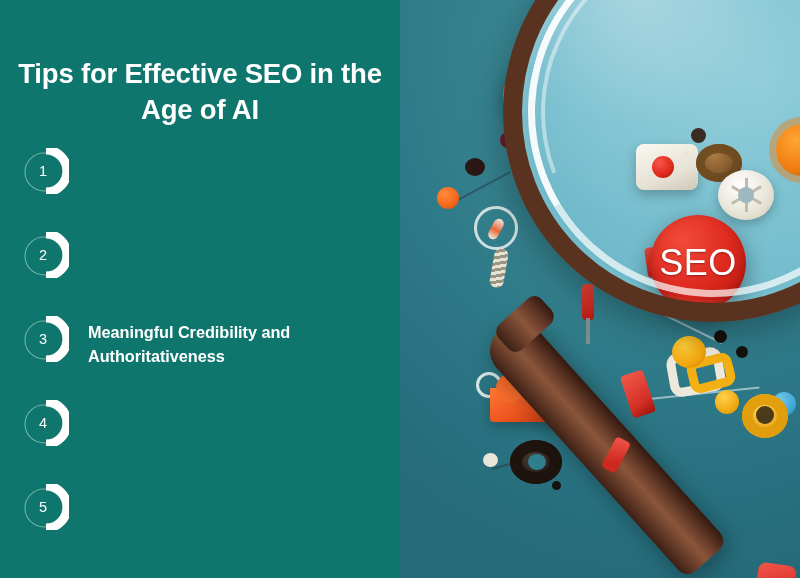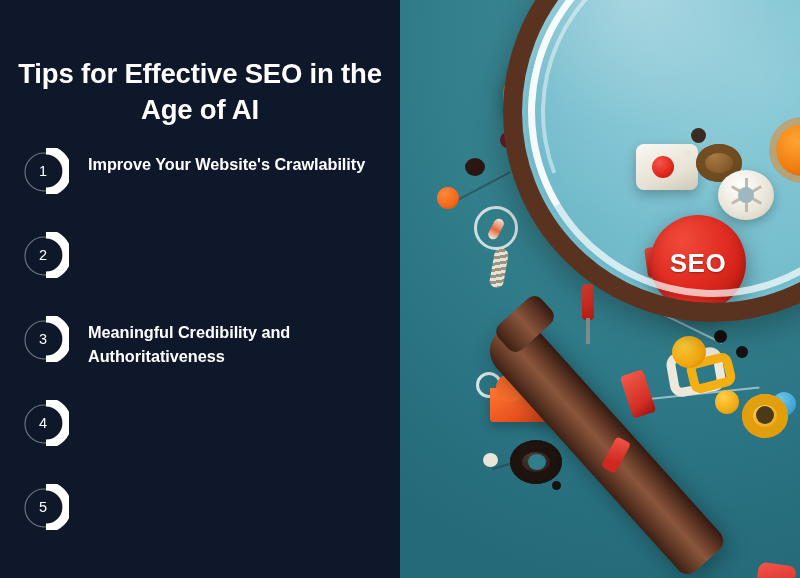--- a/index.html
+++ b/index.html
@@ -15,21 +15,21 @@
     font-family: "Liberation Sans", sans-serif;
     -webkit-font-smoothing: antialiased;
   }
 
   
   #left-panel {
     position: absolute;
     left: 0; top: 0;
     width: 400px;
     height: 578px;
-    background: #0f172a;
+    background: #0f766e;
     overflow: hidden;
   }
 
   #page-title {
     position: absolute;
     left: 0;
     top: 38px;
     width: 400px;
     padding: 0 18px;
     box-sizing: border-box;
@@ -223,22 +223,22 @@
     width: 96px; height: 96px;
     border-radius: 50%;
     background: radial-gradient(circle at 34% 26%, #F04A3A 0%, #E12C22 45%, #B81409 100%);
     box-shadow: 0 8px 22px rgba(0,0,0,0.38), inset 0 -5px 12px rgba(0,0,0,0.25);
     display: flex;
     align-items: center;
     justify-content: center;
   }
   #seo-label {
     color: #ffffff;
-    font-size: 26px;
-    font-weight: bold;
+    font-size: 36px;
+    font-weight: normal;
     letter-spacing: 0.5px;
     text-shadow: 0 1px 2px rgba(0,0,0,0.35);
   }
 
   
   #camera-body {
     left: 236px; top: 144px;
     width: 62px; height: 46px;
     border-radius: 8px;
     background: linear-gradient(160deg, #FAF8F2 0%, #E6E1D4 65%, #CFC8B8 100%);
@@ -563,21 +563,20 @@
     <div id="tips-list">
 
       <div class="tip-row">
         <div class="tip-badge">
           <svg viewBox="0 0 46 46">
             <circle cx="21" cy="24" r="19" fill="none" stroke="rgba(255,255,255,0.42)" stroke-width="1.1"></circle>
             <path d="M 23 2 A 21 21 0 0 1 23 44" fill="none" stroke="#ffffff" stroke-width="9" stroke-linecap="butt"></path>
           </svg>
           <span class="badge-num">1</span>
         </div>
-        <div class="tip-text">Improve Your Website's Crawlability</div>
       </div>
 
       <div class="tip-row">
         <div class="tip-badge">
           <svg viewBox="0 0 46 46">
             <circle cx="21" cy="24" r="19" fill="none" stroke="rgba(255,255,255,0.42)" stroke-width="1.1"></circle>
             <path d="M 23 2 A 21 21 0 0 1 23 44" fill="none" stroke="#ffffff" stroke-width="9" stroke-linecap="butt"></path>
           </svg>
           <span class="badge-num">2</span>
         </div>

